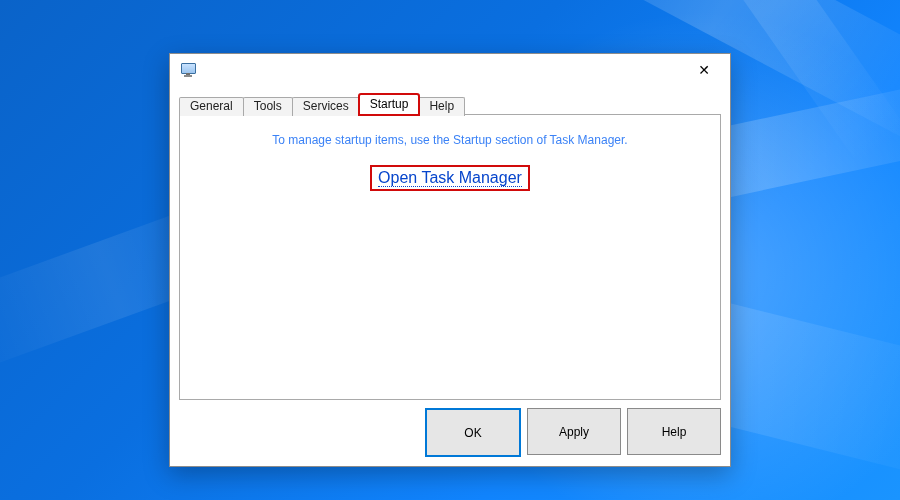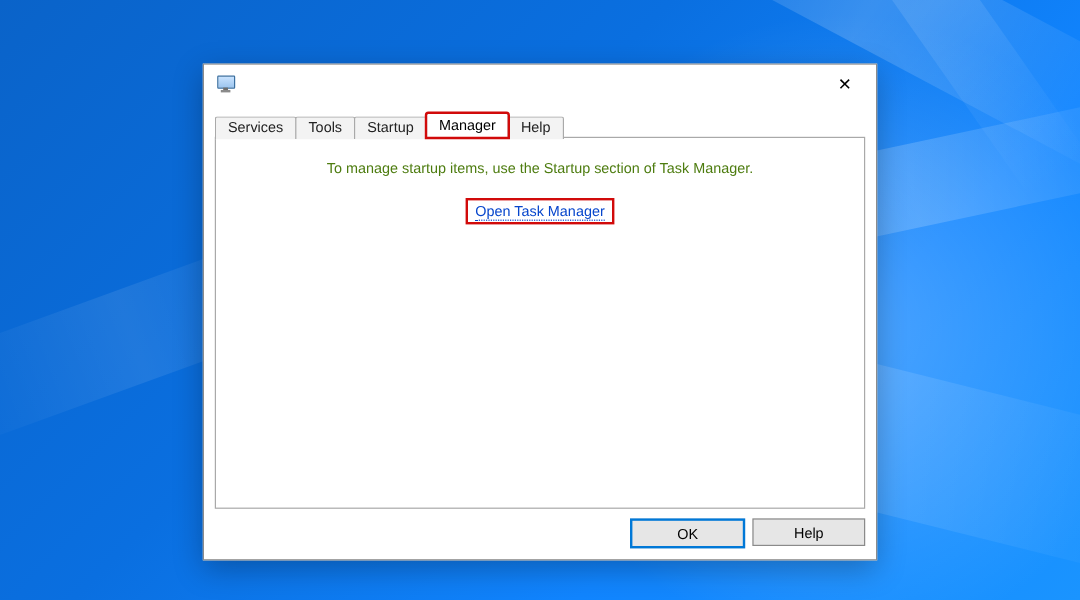--- a/index.html
+++ b/index.html
@@ -132,58 +132,58 @@
     flex: 1 1 auto;
     border: 1px solid #a9a9a9;
     background: #ffffff;
     margin-top: 0;
     position: relative;
     z-index: 1;
   }
 
   .info-text {
     text-align: center;
-    color: #4d7c0f;
+    color: #3b82f6;
     margin-top: 18px;
     font-size: 12px;
   }
   .link-wrapper {
     text-align: center;
     margin-top: 18px;
   }
   .link-highlight {
     display: inline-block;
     padding: 2px 6px;
     border: 2px solid #d10a0a;
   }
   .task-link {
     color: #0645cc;
     border-bottom: 1px dotted #0645cc;
-    font-size: 12px;
+    font-size: 16px;
     cursor: pointer;
   }
 
   
   .buttons {
     display: flex;
     justify-content: flex-end;
     gap: 6px;
     padding-top: 8px;
   }
   .btn {
     min-width: 72px;
     height: 21px;
     border: 1px solid #8a8a8a;
     background: #e6e6e6;
     font-size: 12px;
     color: #000;
     display: flex;
     align-items: center;
     justify-content: center;
-    padding: 0 10px;
+    padding: 12px 10px;
     cursor: default;
   }
   .btn.default {
     border: 2px solid #0078d7;
     background: #e6e6e6;
   }
 </style>
 </head>
 <body>
 
@@ -203,35 +203,36 @@
           <div class="base"></div>
         </div>
       </div>
       <div class="close-btn">
         <span class="close-x">✕</span>
       </div>
     </div>
 
     <div class="client">
       <div class="tabstrip">
+        <div class="tab inactive">General</div>
+        <div class="tab inactive">Tools</div>
         <div class="tab inactive">Services</div>
-        <div class="tab inactive">Tools</div>
-        <div class="tab inactive">Startup</div>
-        <div class="tab active highlighted">Manager</div>
+        <div class="tab active highlighted">Startup</div>
         <div class="tab inactive">Help</div>
       </div>
 
       <div class="tab-body">
         <div class="info-text">To manage startup items, use the Startup section of Task Manager.</div>
         <div class="link-wrapper">
           <span class="link-highlight">
             <span class="task-link">Open Task Manager</span>
           </span>
         </div>
       </div>
 
       <div class="buttons">
         <div class="btn default">OK</div>
+        <div class="btn">Apply</div>
         <div class="btn">Help</div>
       </div>
     </div>
   </div>
 </div>
 
 </body></html>

